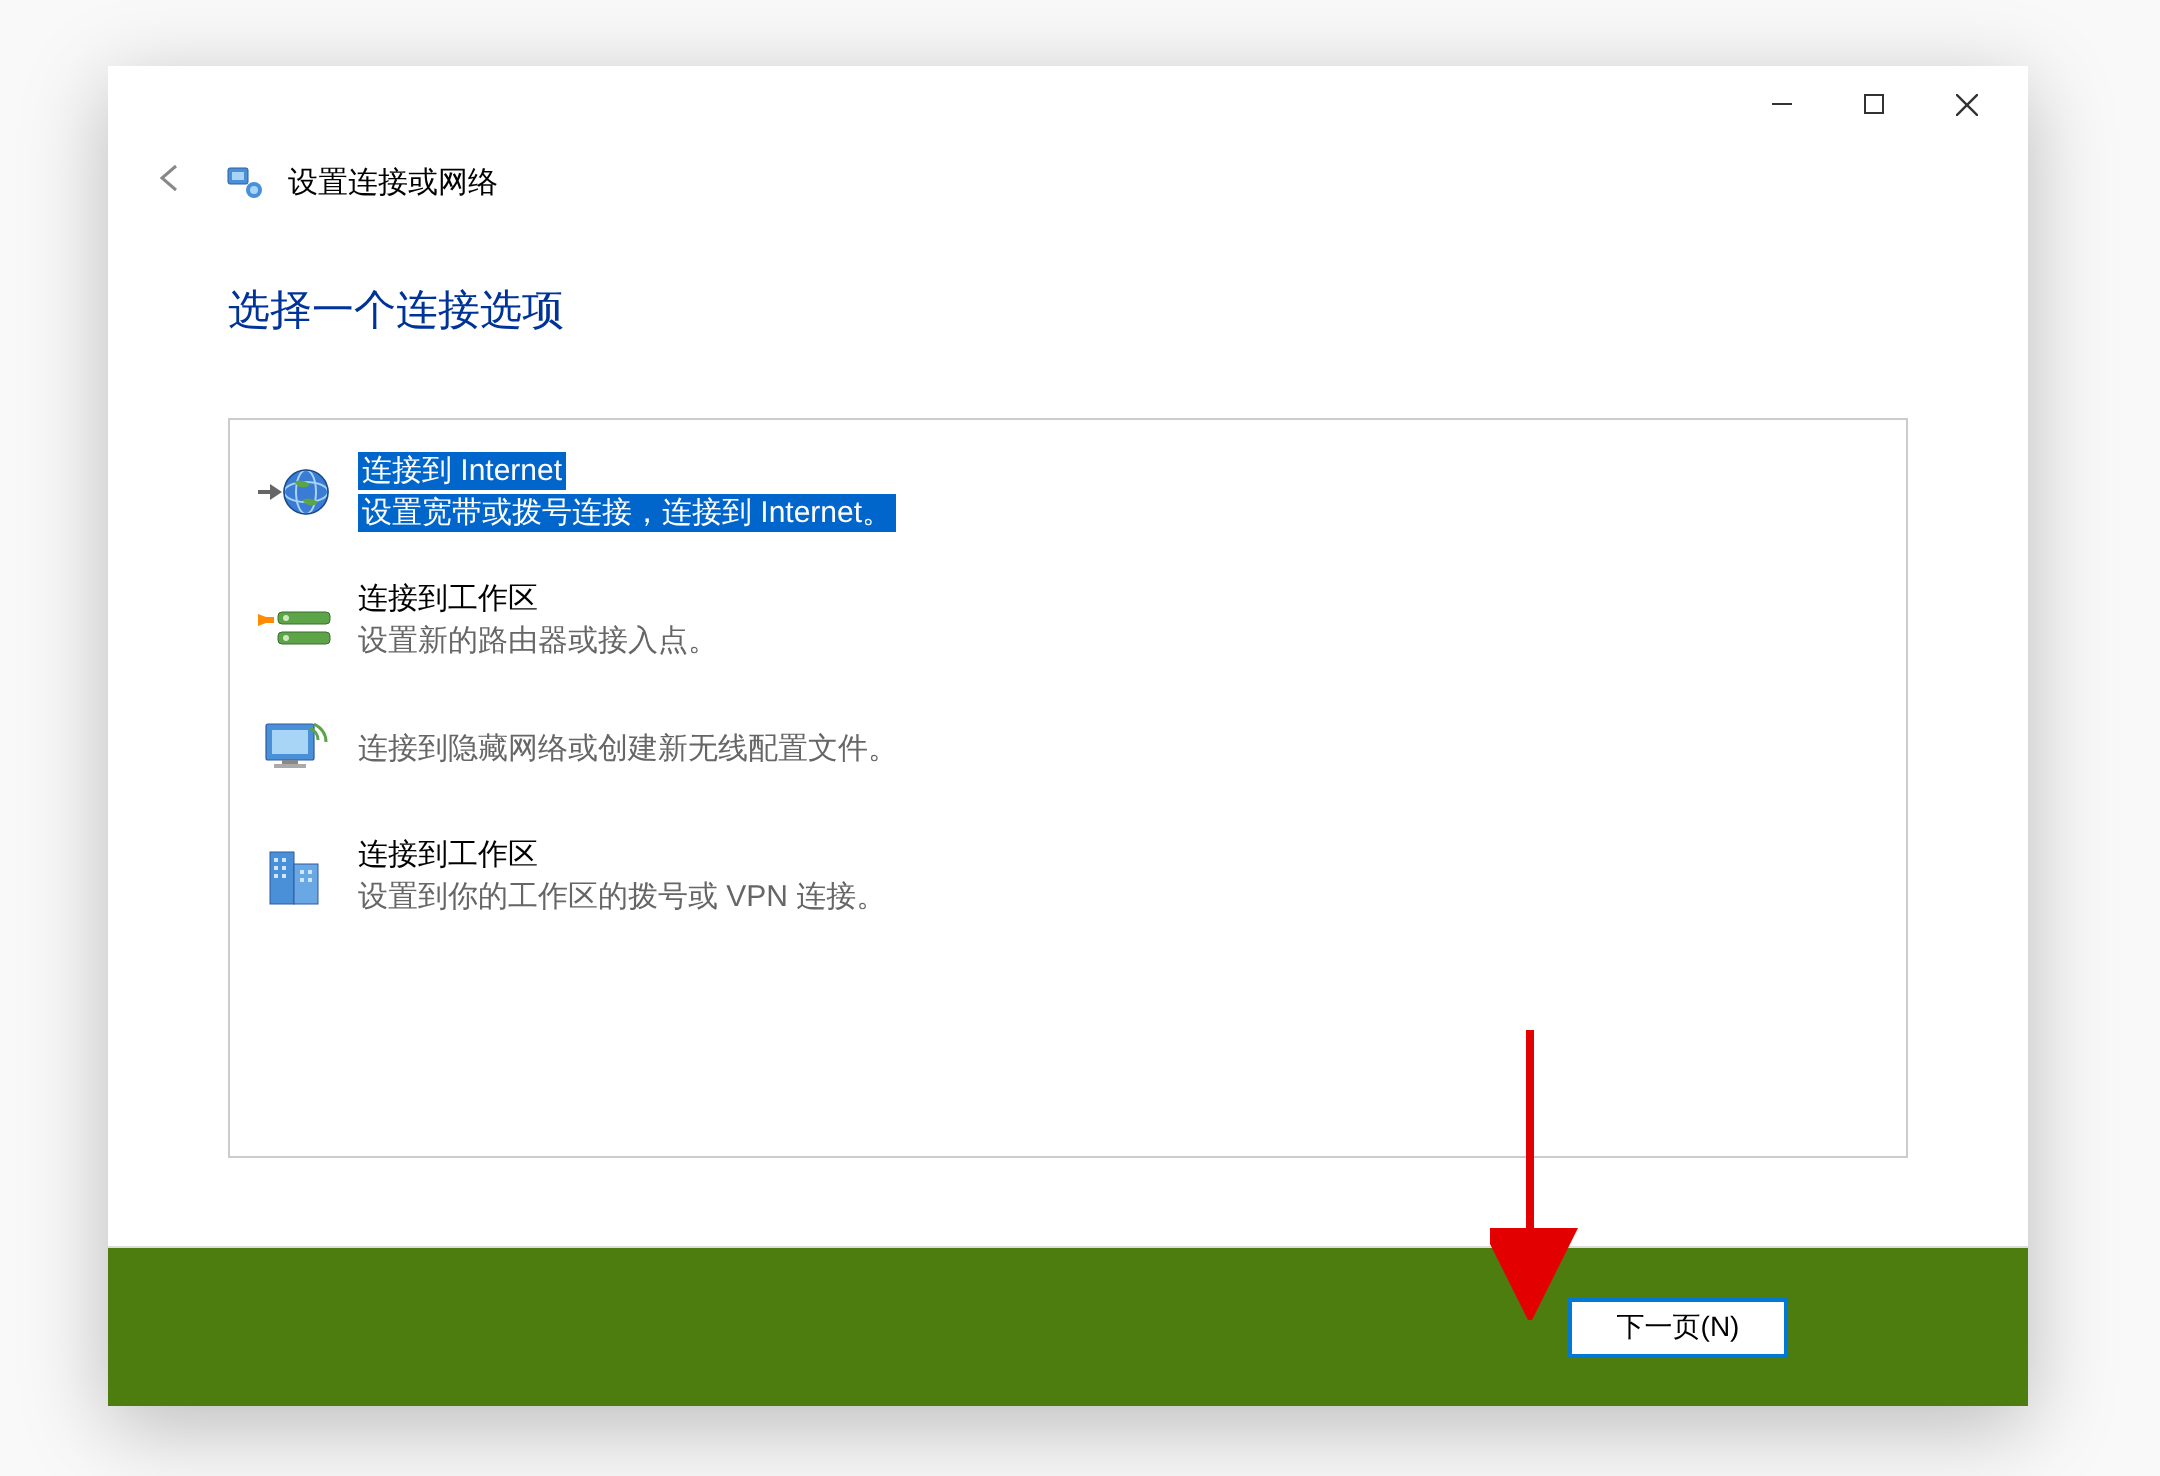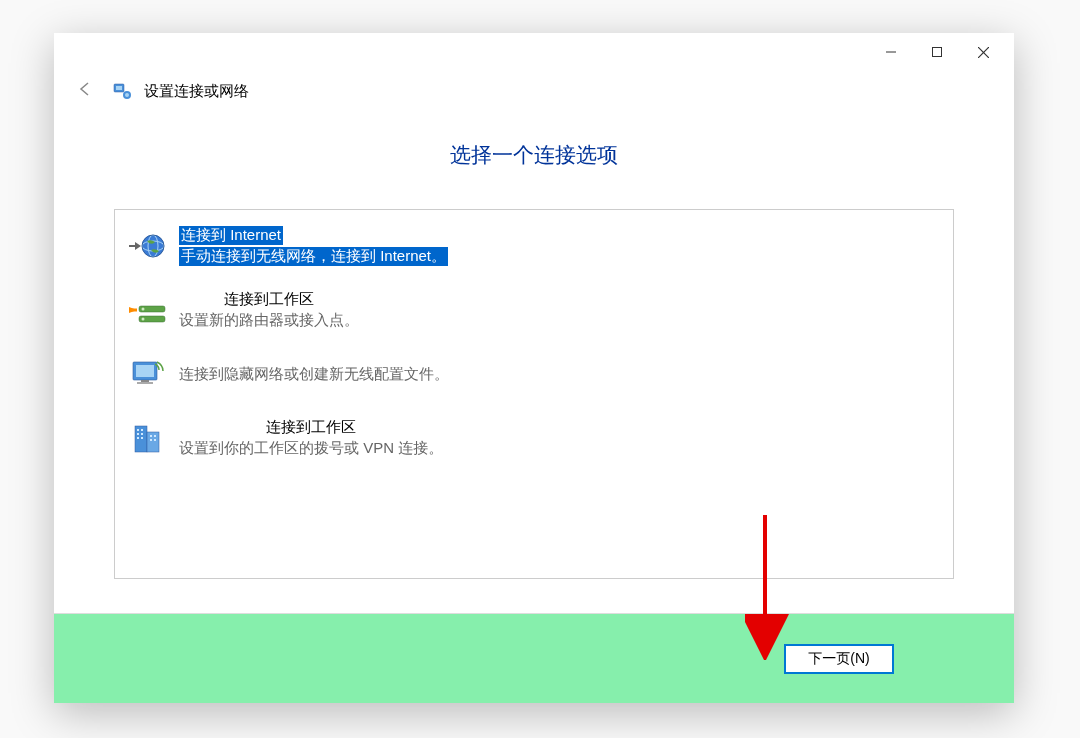--- a/index.html
+++ b/index.html
@@ -66,21 +66,20 @@
     }
     .header-title {
       font-size: 15px;
       color: #000;
     }
     .content {
       flex: 1;
       padding: 30px 60px 0 60px;
       display: flex;
       flex-direction: column;
-      text-align: center;
     }
     .page-heading {
       font-size: 21px;
       color: #003399;
       font-weight: normal;
       margin-bottom: 40px;
     }
     .options-box {
       border: 1px solid #ccc;
       flex: 1;
@@ -109,28 +108,28 @@
     .option-item.selected .opt-title,
     .option-item.selected .opt-desc {
       background: #0066cc;
       color: #fff;
       padding: 0 2px;
       display: inline-block;
       width: fit-content;
     }
     .option-item.selected .opt-text { align-items: flex-start; }
     .footer {
-      height: 90px;
+      height: 80px;
       border-top: 1px solid #ddd;
       display: flex;
       align-items: center;
       justify-content: flex-end;
       padding: 0 120px 0 0;
       gap: 8px;
-      background: #86efac;
+      background: #4d7c0f;
     }
     .btn {
       min-width: 110px;
       height: 30px;
       border: 1px solid #888;
       background: #fff;
       font-size: 14px;
       cursor: pointer;
       display: flex;
       align-items: center;
@@ -202,21 +201,21 @@
             <circle cx="26" cy="20" r="11" fill="#3a7bd5"></circle>
             <ellipse cx="26" cy="20" rx="11" ry="5" fill="none" stroke="#a8d4f5" stroke-width="1"></ellipse>
             <ellipse cx="26" cy="20" rx="5" ry="11" fill="none" stroke="#a8d4f5" stroke-width="1"></ellipse>
             <circle cx="26" cy="20" r="11" fill="none" stroke="#1a4a8a" stroke-width="0.8"></circle>
             <path d="M20 15 Q24 13 28 16 Q26 19 22 17 Z" fill="#5da347"></path>
             <path d="M24 24 Q28 22 32 25 Q30 28 26 26 Z" fill="#5da347"></path>
           </svg>
         </div>
         <div class="opt-text">
           <span class="opt-title">连接到 Internet</span>
-          <span class="opt-desc">手动连接到无线网络，连接到 Internet。</span>
+          <span class="opt-desc">设置宽带或拨号连接，连接到 Internet。</span>
         </div>
       </div>
 
       <div class="option-item">
         <div class="opt-icon">
           <svg width="40" height="40" viewBox="0 0 40 40">
             <polygon points="2,17 10,20 2,23" fill="#ff8c00"></polygon>
             <path d="M2 20 L10 20" stroke="#ff8c00" stroke-width="3"></path>
             <rect x="12" y="16" width="26" height="6" rx="2" fill="#5da347" stroke="#3a7030" stroke-width="0.5"></rect>
             <rect x="12" y="26" width="26" height="6" rx="2" fill="#5da347" stroke="#3a7030" stroke-width="0.5"></rect>

